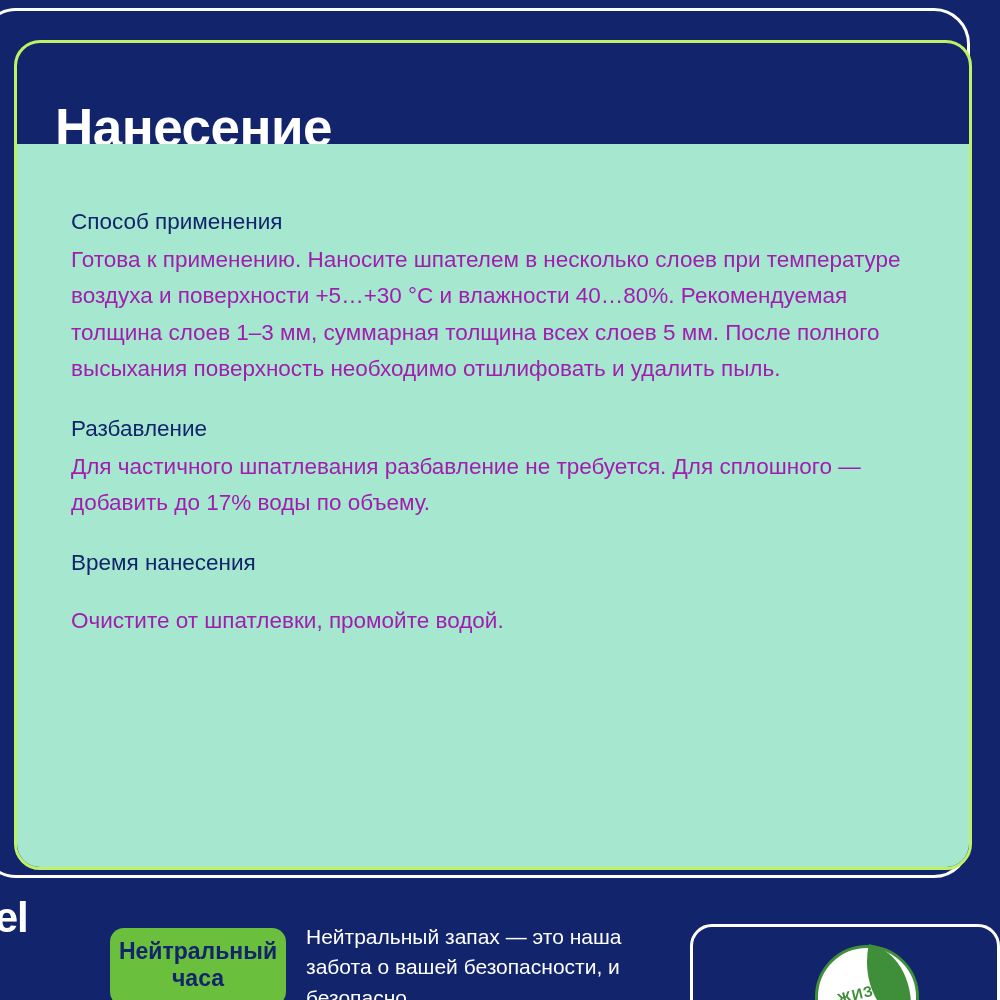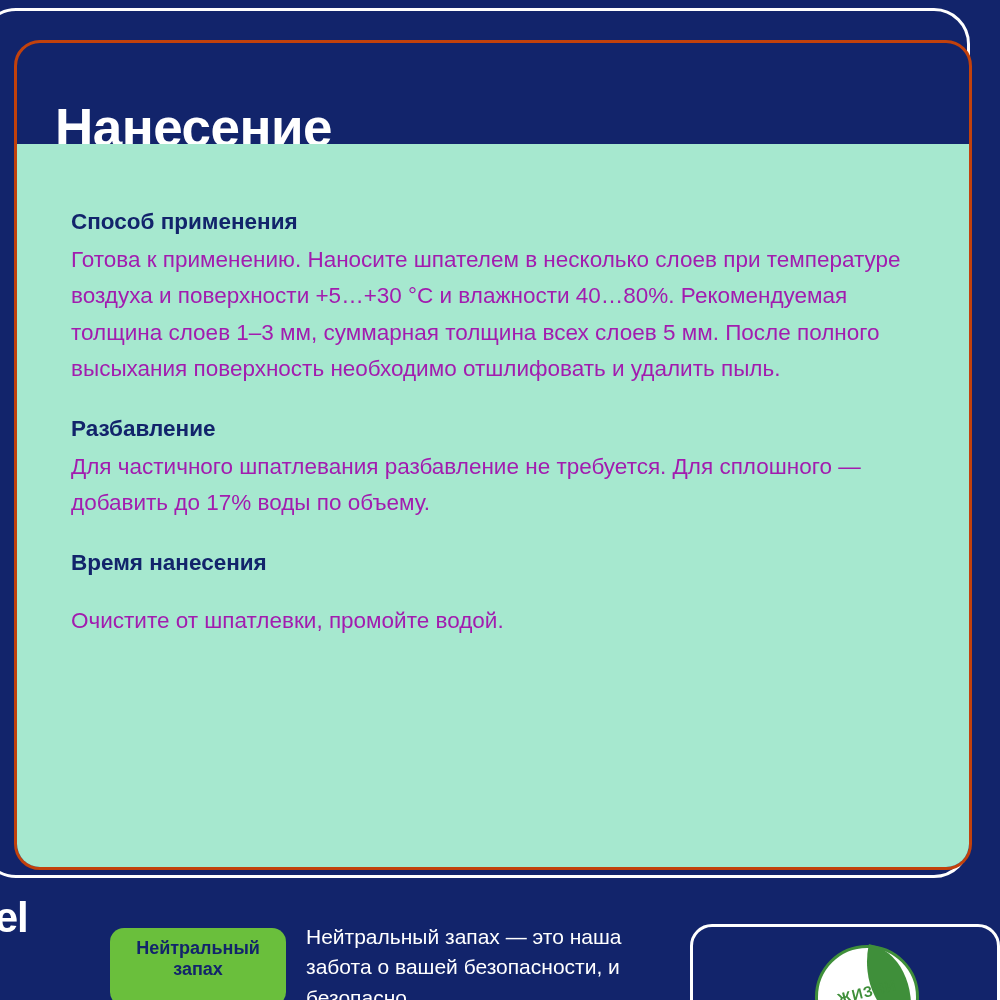--- a/index.html
+++ b/index.html
@@ -31,21 +31,21 @@
     box-sizing: border-box;
   }
   
   .card {
     position: absolute;
     left: 14px;
     top: 40px;
     width: 958px;
     height: 830px;
     background: #12246b;
-    border: 3px solid #c2410c;
+    border: 3px solid #bef264;
     border-radius: 26px;
     box-sizing: border-box;
     overflow: hidden;
   }
   .card-title {
     position: absolute;
     left: 38px;
     top: 58px;
     font-size: 53px;
     font-weight: bold;
@@ -68,21 +68,21 @@
     width: 855px;
   }
   .section {
     margin-bottom: 27px;
   }
   .section:last-child {
     margin-bottom: 0;
   }
   .sec-head {
     font-size: 22.5px;
-    font-weight: bold;
+    font-weight: normal;
     color: #12246b;
     margin: 0 0 7px 0;
     line-height: 1.2;
   }
   .sec-body {
     font-size: 22.5px;
     color: #a21caf;
     line-height: 1.62;
     margin: 0;
   }
@@ -112,21 +112,21 @@
     background: #6abf3c;
     border-radius: 14px;
     box-sizing: border-box;
     padding-top: 10px;
     text-align: center;
   }
   .green-badge span {
     display: block;
     color: #12246b;
     font-weight: bold;
-    font-size: 18px;
+    font-size: 23px;
     line-height: 1.18;
   }
   .bottom-note {
     position: absolute;
     left: 306px;
     top: 42px;
     width: 360px;
     font-size: 21px;
     color: #ffffff;
     line-height: 1.45;
@@ -216,21 +216,21 @@
 
       </div>
     </div>
   </div>
 
   <div class="bottom">
     <div class="brand-text">bel</div>
 
     <div class="green-badge">
       <span>Нейтральный</span>
-      <span>запах</span>
+      <span>часа</span>
     </div>
 
     <div class="bottom-note">Нейтральный запах — это наша забота о вашей безопасности, и безопасно</div>
 
     <div class="eco-box">
       <div class="eco-seal">
         <div class="ring"></div>
         <div class="leaf"></div>
         <div class="seal-text">ЖИЗНИ</div>
       </div>

